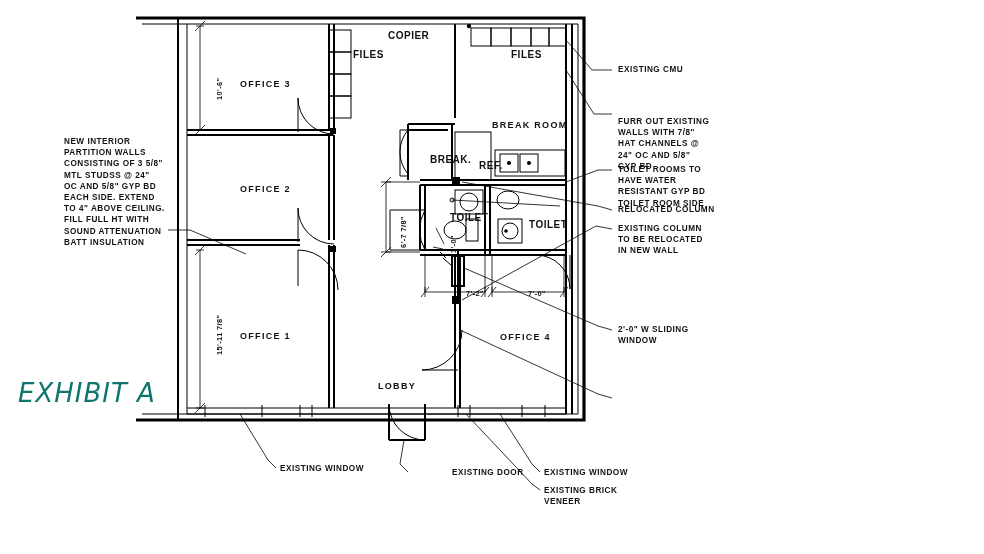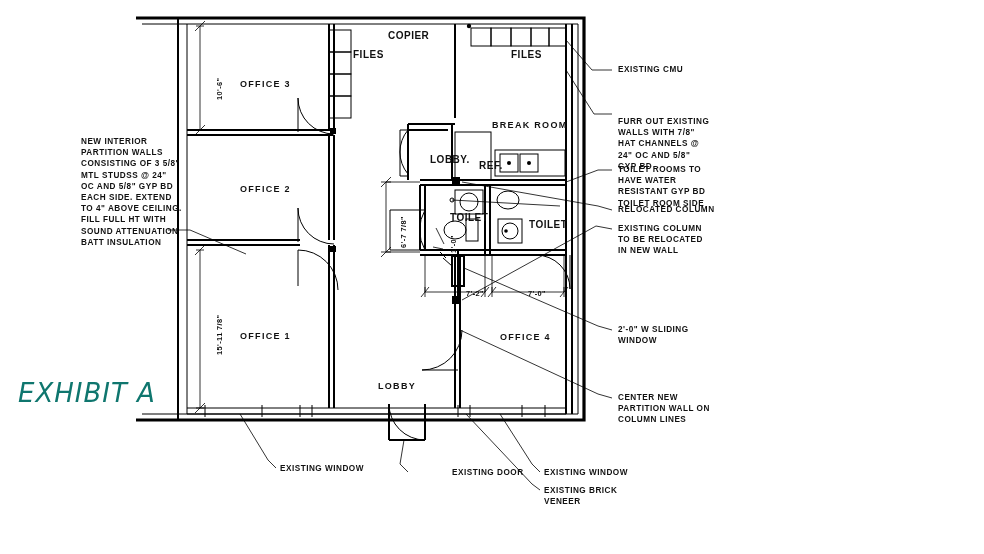--- a/index.html
+++ b/index.html
@@ -279,36 +279,36 @@
     <circle cx="452" cy="200" r="2" class="fillwht"></circle>
     <path d="M452,200 L560,206" class="w hair"></path>
   </svg>
 
   <div class="lbl room" style="left:240px;top:79px;">OFFICE 3</div>
   <div class="lbl room" style="left:240px;top:184px;">OFFICE 2</div>
   <div class="lbl room" style="left:240px;top:331px;">OFFICE 1</div>
   <div class="lbl room" style="left:500px;top:332px;">OFFICE 4</div>
   <div class="lbl room" style="left:378px;top:381px;">LOBBY</div>
   <div class="lbl room" style="left:492px;top:120px;">BREAK ROOM</div>
-  <div class="lbl small" style="left:430px;top:155px;">LOBBY.</div>
+  <div class="lbl small" style="left:430px;top:155px;">BREAK.</div>
   <div class="lbl small" style="left:479px;top:161px;">REF.</div>
   <div class="lbl small" style="left:450px;top:213px;">TOILET</div>
   <div class="lbl small" style="left:529px;top:220px;">TOILET</div>
   <div class="lbl small" style="left:388px;top:31px;">COPIER</div>
   <div class="lbl small" style="left:353px;top:50px;">FILES</div>
   <div class="lbl small" style="left:511px;top:50px;">FILES</div>
 
   <div class="lbl dim vert" style="left:214px;top:100px;">10'-6"</div>
   <div class="lbl dim vert" style="left:214px;top:355px;">15'-11 7/8"</div>
   <div class="lbl dim vert" style="left:398px;top:248px;">6'-7 7/8"</div>
   <div class="lbl dim vert" style="left:448px;top:253px;">1'-0"</div>
   <div class="lbl dim" style="left:466px;top:288px;">7'-2"</div>
   <div class="lbl dim" style="left:528px;top:288px;">7'-0"</div>
 
-  <div class="lbl note" style="left:81px;top:136px;">NEW INTERIOR
+  <div class="lbl note" style="left:64px;top:136px;">NEW INTERIOR
 PARTITION WALLS
 CONSISTING OF 3 5/8"
 MTL STUDSS @ 24"
 OC AND 5/8" GYP BD
 EACH SIDE. EXTEND
 TO 4" ABOVE CEILING.
 FILL FULL HT WITH
 SOUND ATTENUATION
 BATT INSULATION</div>
 
@@ -321,23 +321,20 @@
   <div class="lbl note" style="left:618px;top:164px;">TOILET ROOMS TO
 HAVE WATER
 RESISTANT GYP BD
 TOILET ROOM SIDE</div>
   <div class="lbl note" style="left:618px;top:204px;">RELOCATED COLUMN</div>
   <div class="lbl note" style="left:618px;top:223px;">EXISTING COLUMN
 TO BE RELOCATED
 IN NEW WALL</div>
   <div class="lbl note" style="left:618px;top:324px;">2'-0" W SLIDING
 WINDOW</div>
-  <div class="lbl note" style="left:618px;top:392px;">CENTER NEW
-PARTITION WALL ON
-COLUMN LINES</div>
 
   <div class="lbl note" style="left:280px;top:463px;">EXISTING WINDOW</div>
   <div class="lbl note" style="left:412px;top:467px;padding-left:40px;">EXISTING DOOR</div>
   <div class="lbl note" style="left:544px;top:467px;">EXISTING WINDOW</div>
   <div class="lbl note" style="left:544px;top:485px;">EXISTING BRICK
 VENEER</div>
 
   <div class="exhibit" style="left:18px;top:378px;">EXHIBIT A</div>
 
 </div>

